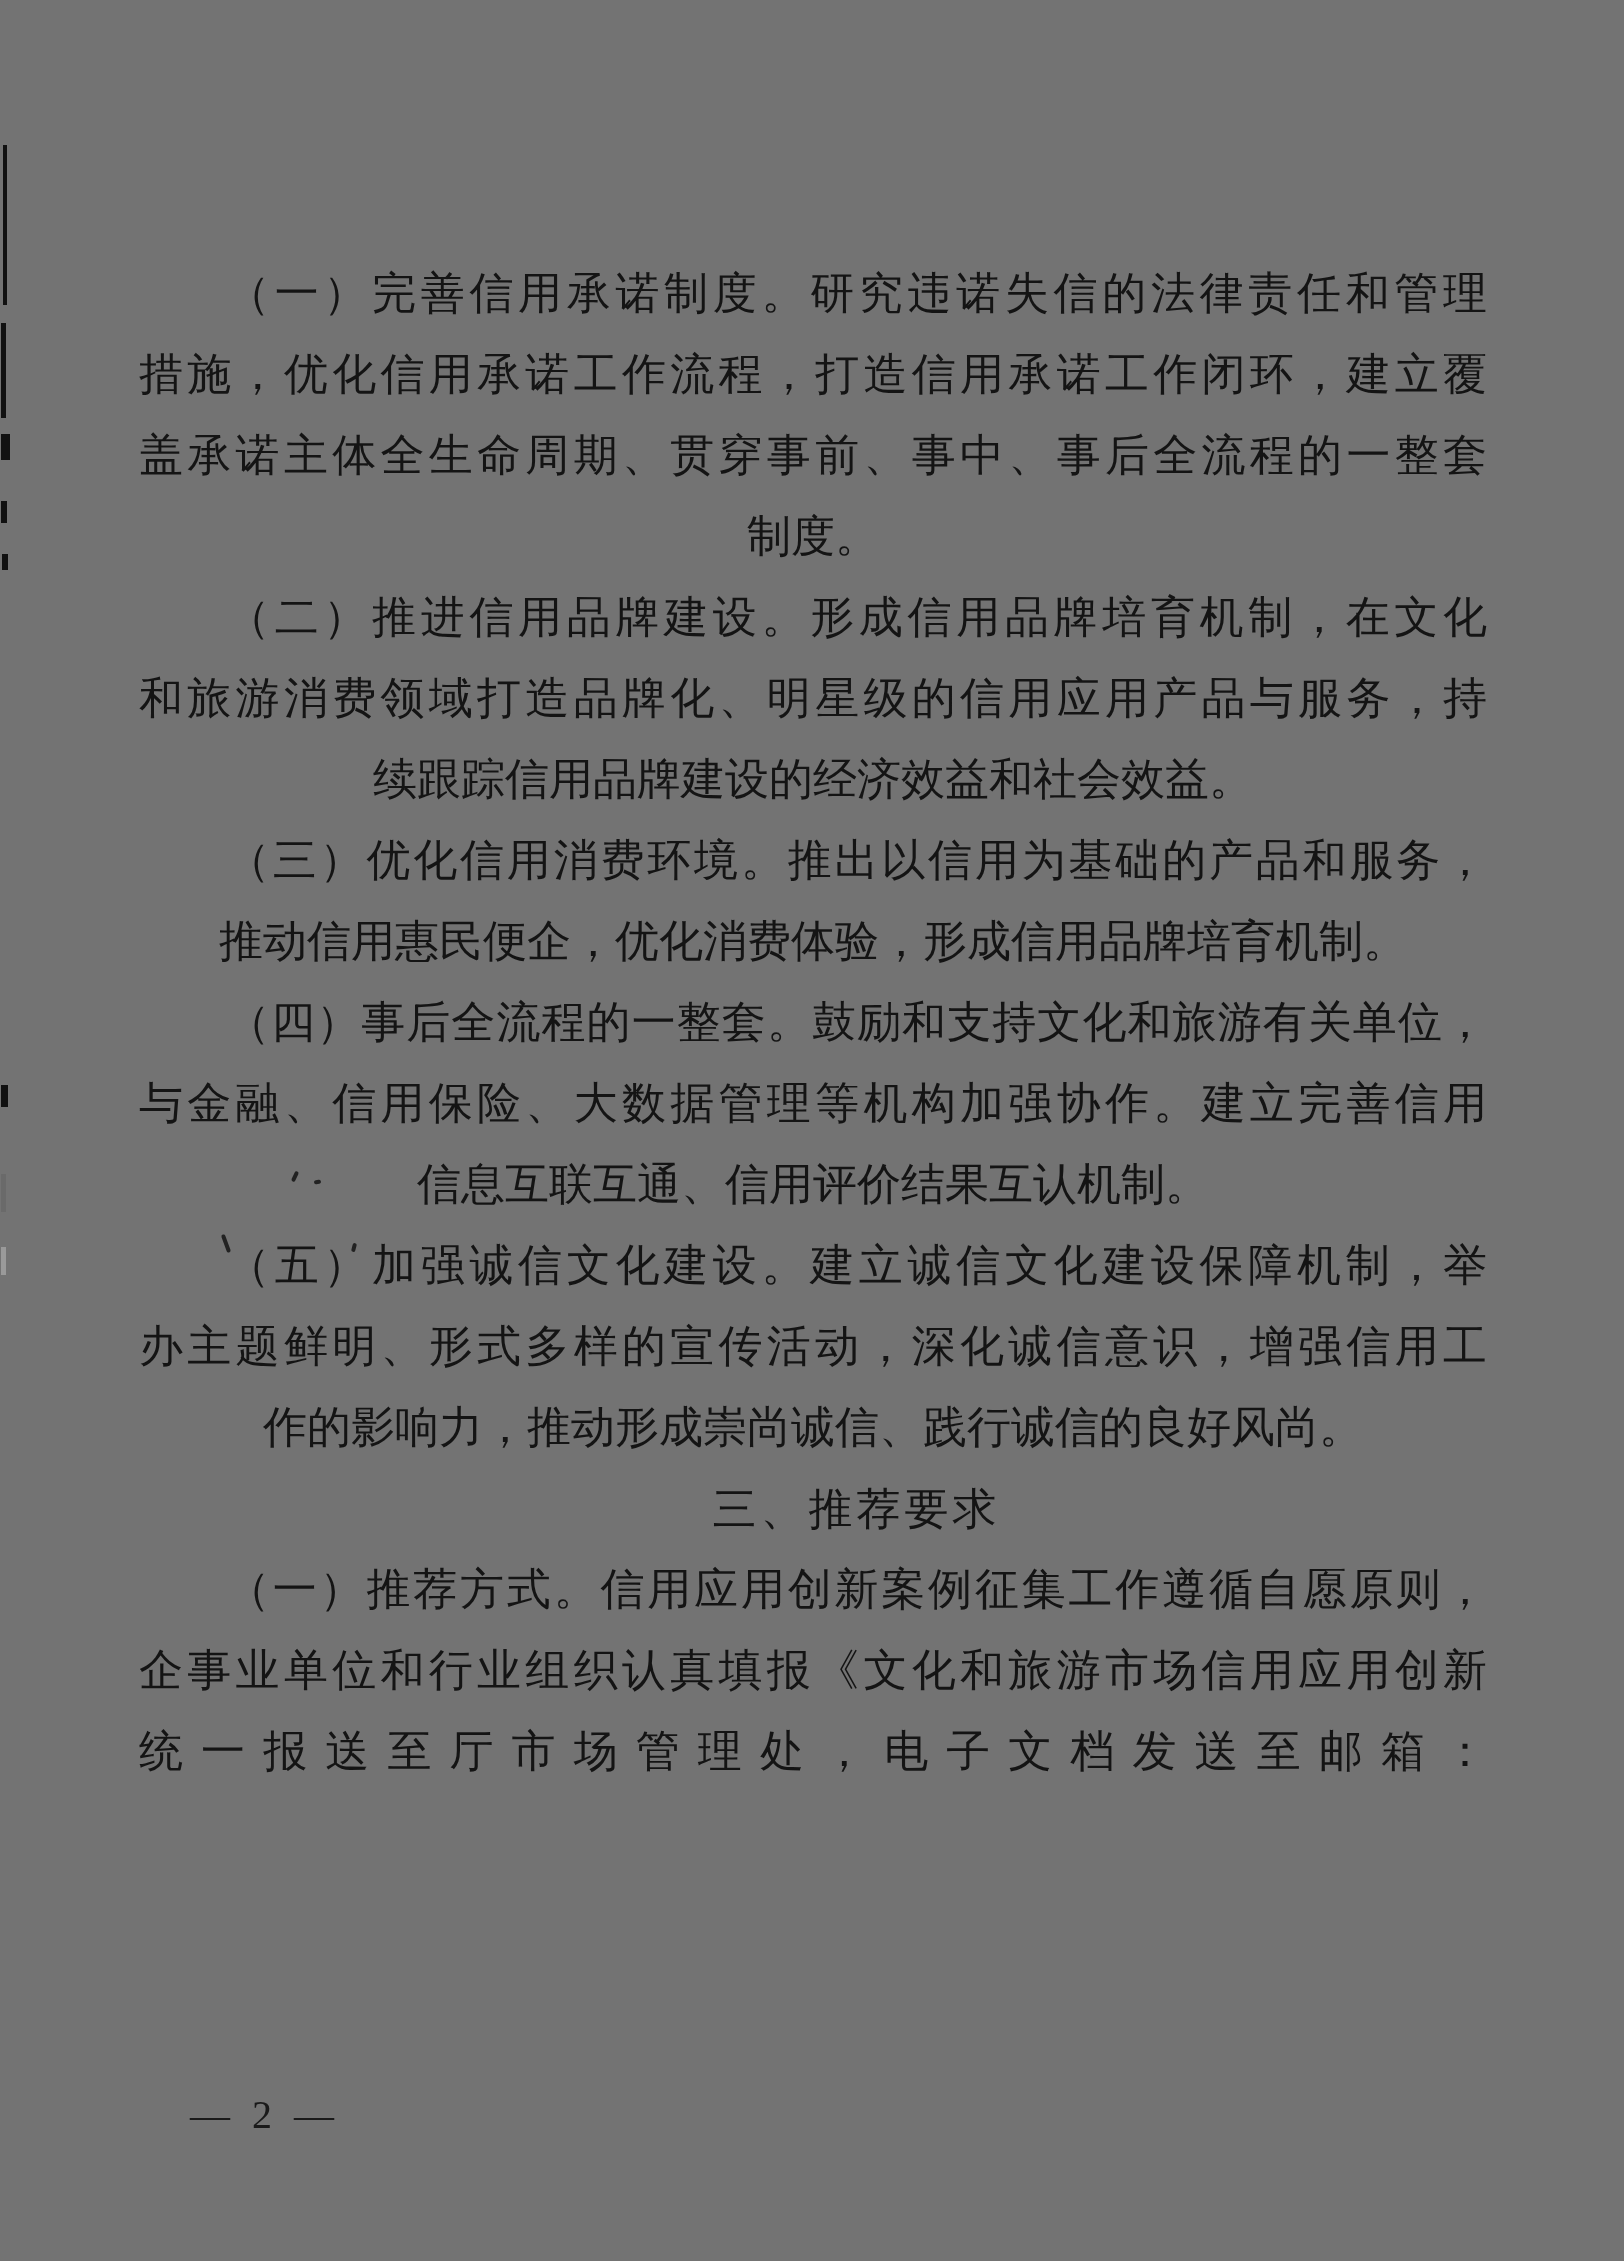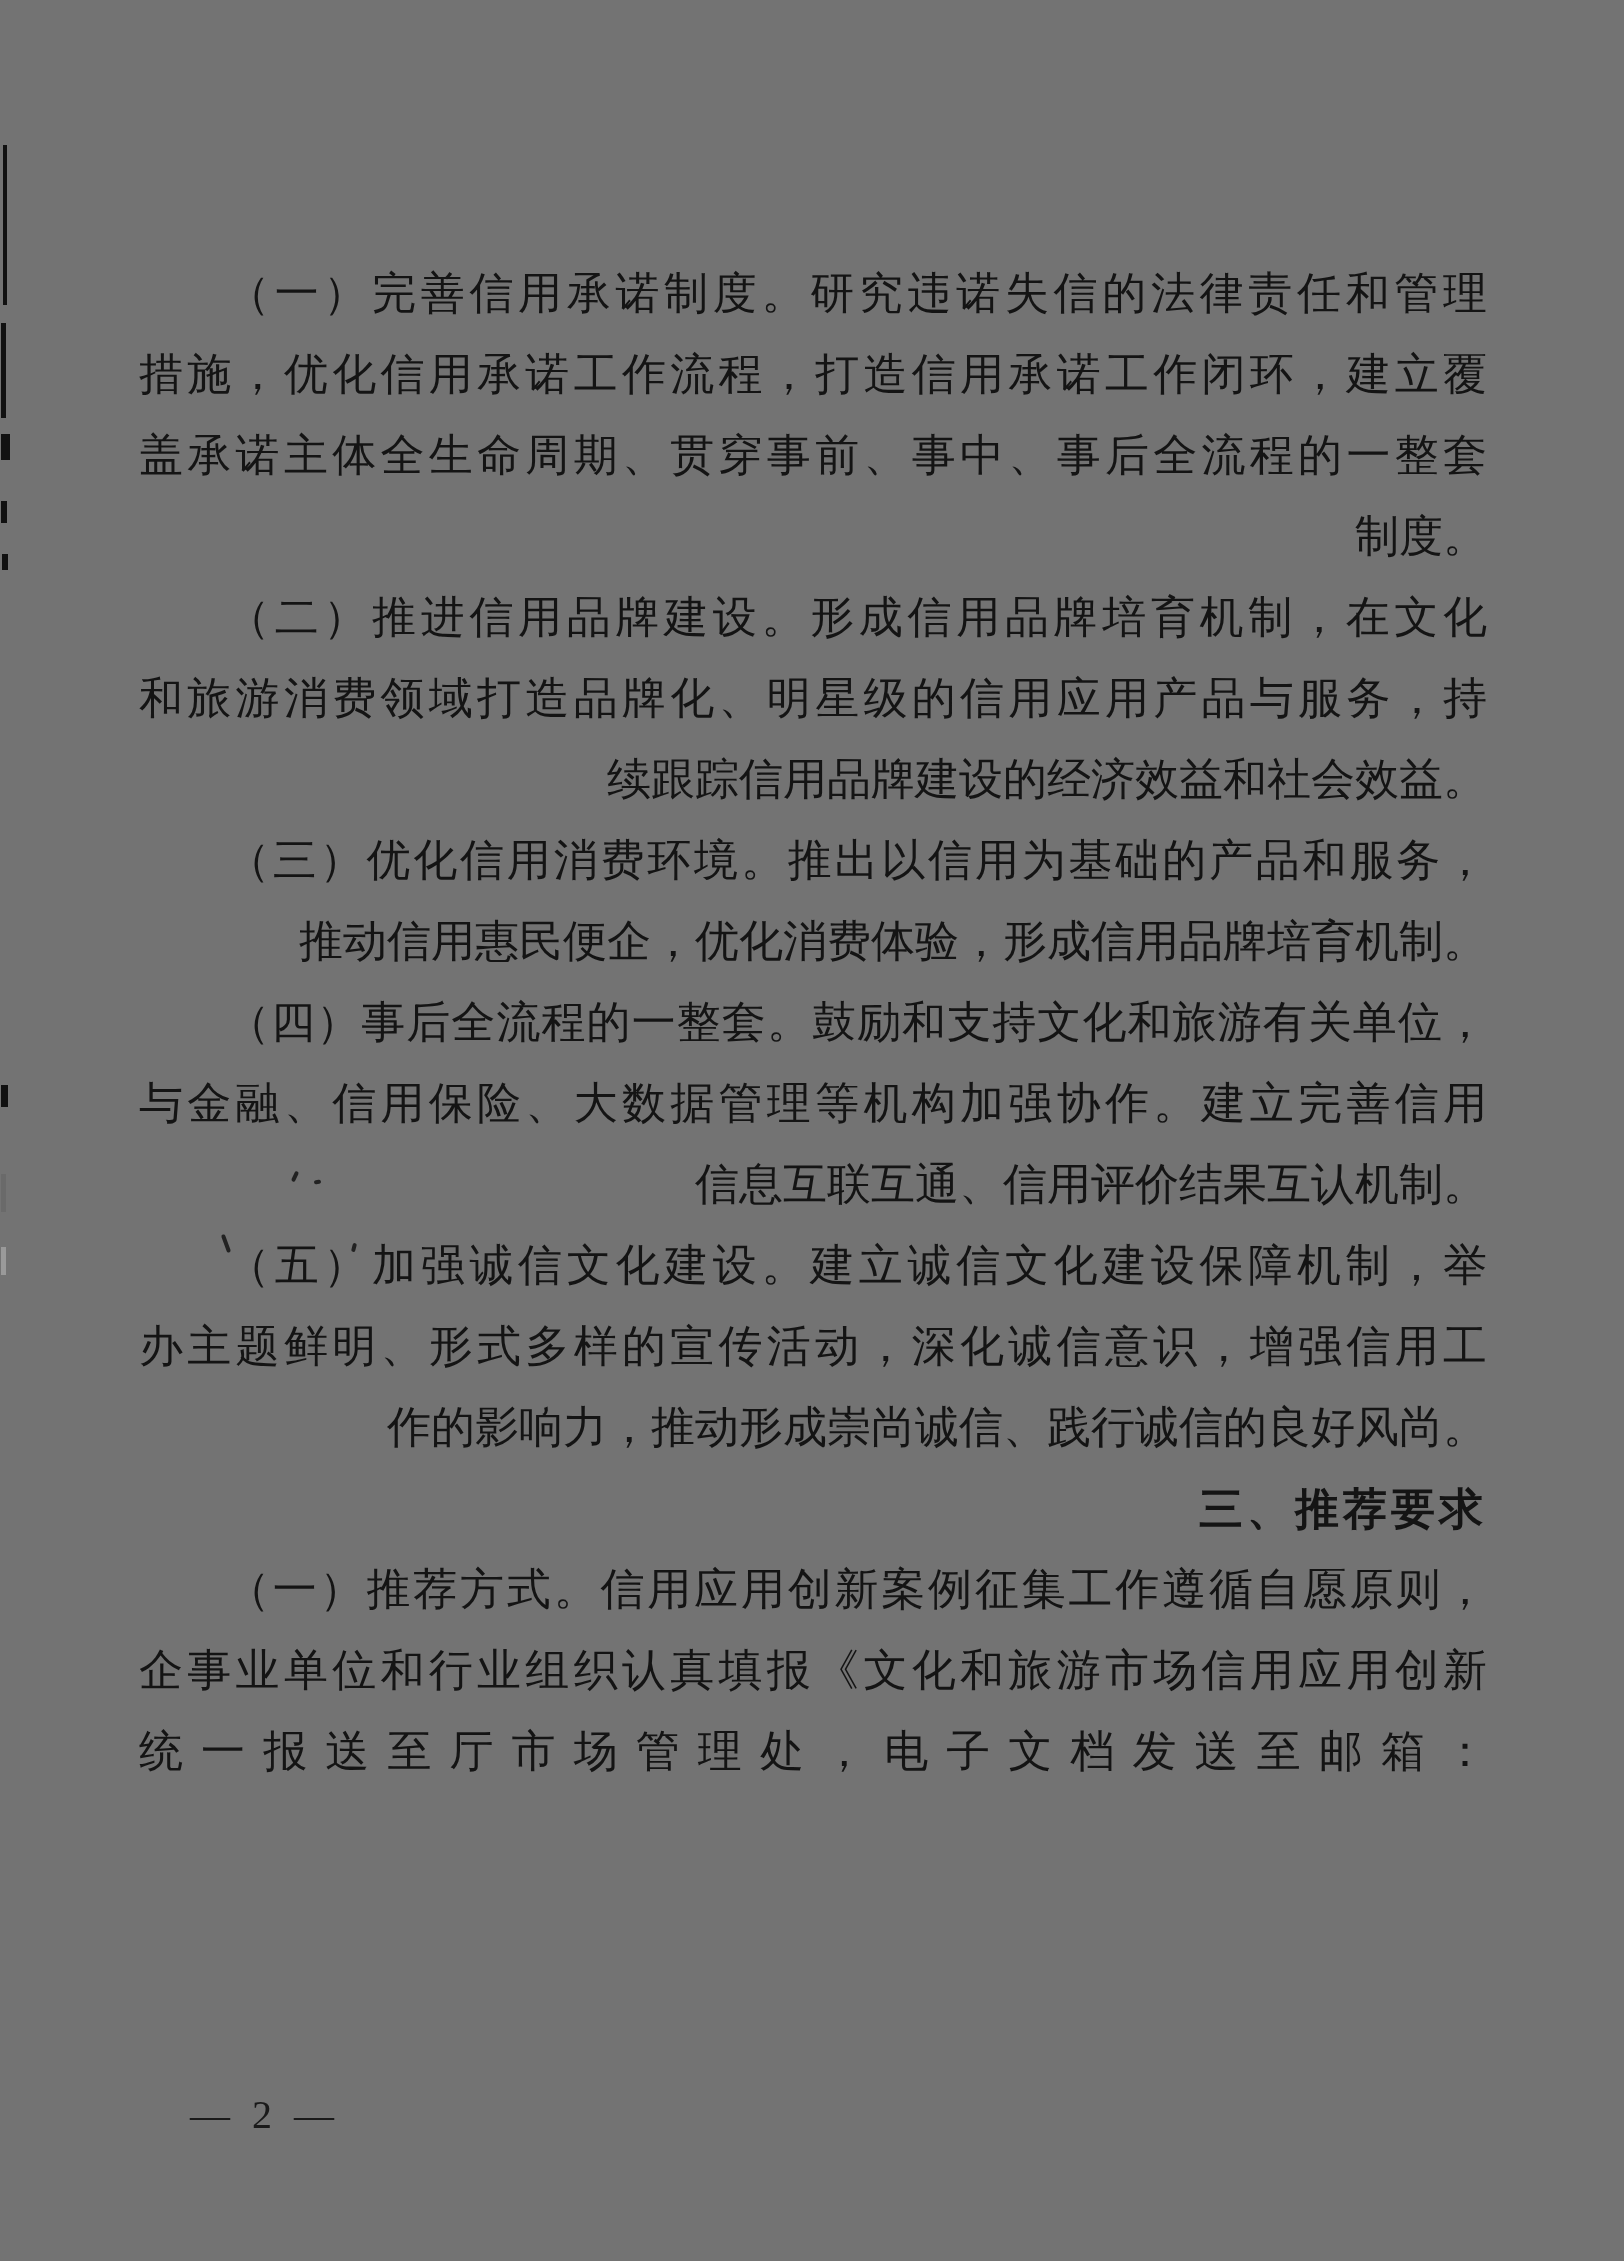--- a/index.html
+++ b/index.html
@@ -19,32 +19,32 @@
   .doc {
     position: absolute;
     left: 139px;
     top: 253px;
     width: 1348px;
     font-size: 44px;
     line-height: 81px;
   }
   .ln {
     height: 81px;
-    text-align: right;
+    text-align: center;
   }
   .fill {
     text-align: justify;
     text-align-last: justify;
     text-justify: inter-character;
   }
   .ind {
     text-indent: 87px;
   }
   .heading {
-    font-weight: bold;
+    font-weight: normal;
     font-family: "Liberation Sans", sans-serif;
     letter-spacing: 4px;
   }
   .pagenum {
     position: absolute;
     left: 190px;
     top: 2091px;
     font-size: 40px;
     letter-spacing: 6px;
     color: #1a1a1a;

